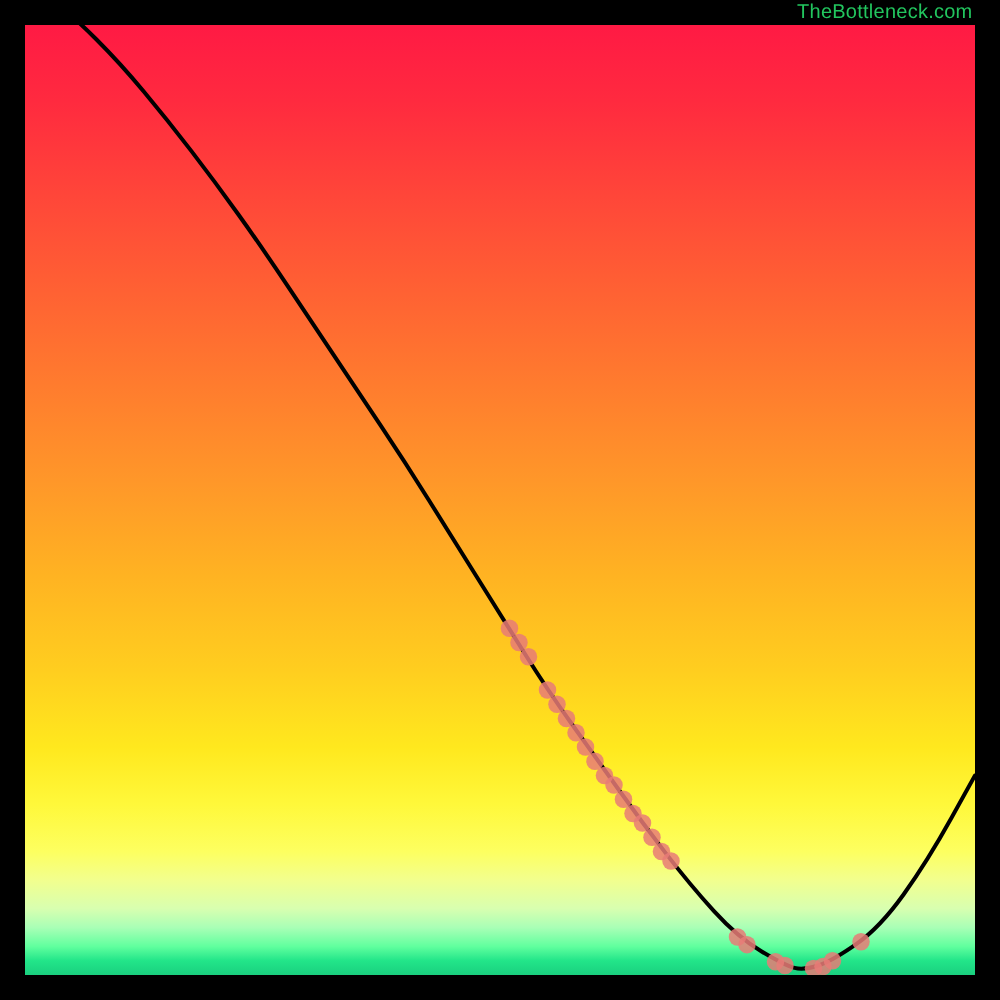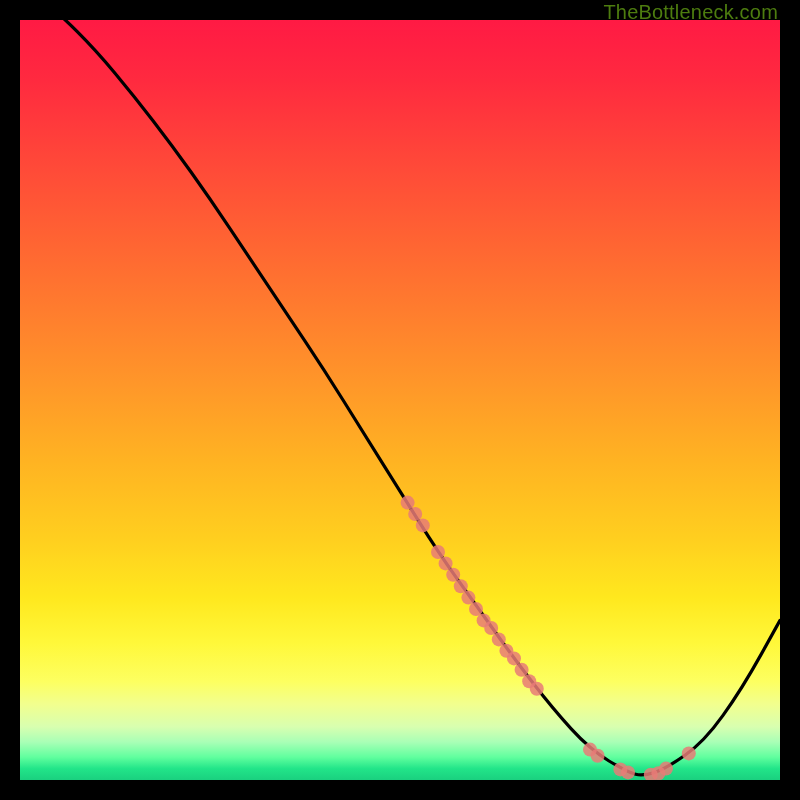--- a/index.html
+++ b/index.html
@@ -40,22 +40,22 @@
       #a9ffb6 95%,
       #60ff9e 97%,
       #22e589 98.5%,
       #1ad07f 100%
     );
   }
   .attribution {
     position: absolute;
     top: 1px;
     right: 22px;
-    color: #4d7c0f;
-    font-size: 20px;
+    color: #22c55e;
+    font-size: 16px;
     font-weight: 500;
     letter-spacing: 0.2px;
   }
   svg.curve {
     position: absolute;
     left: 0;
     top: 0;
     width: 760px;
     height: 760px;
   }

